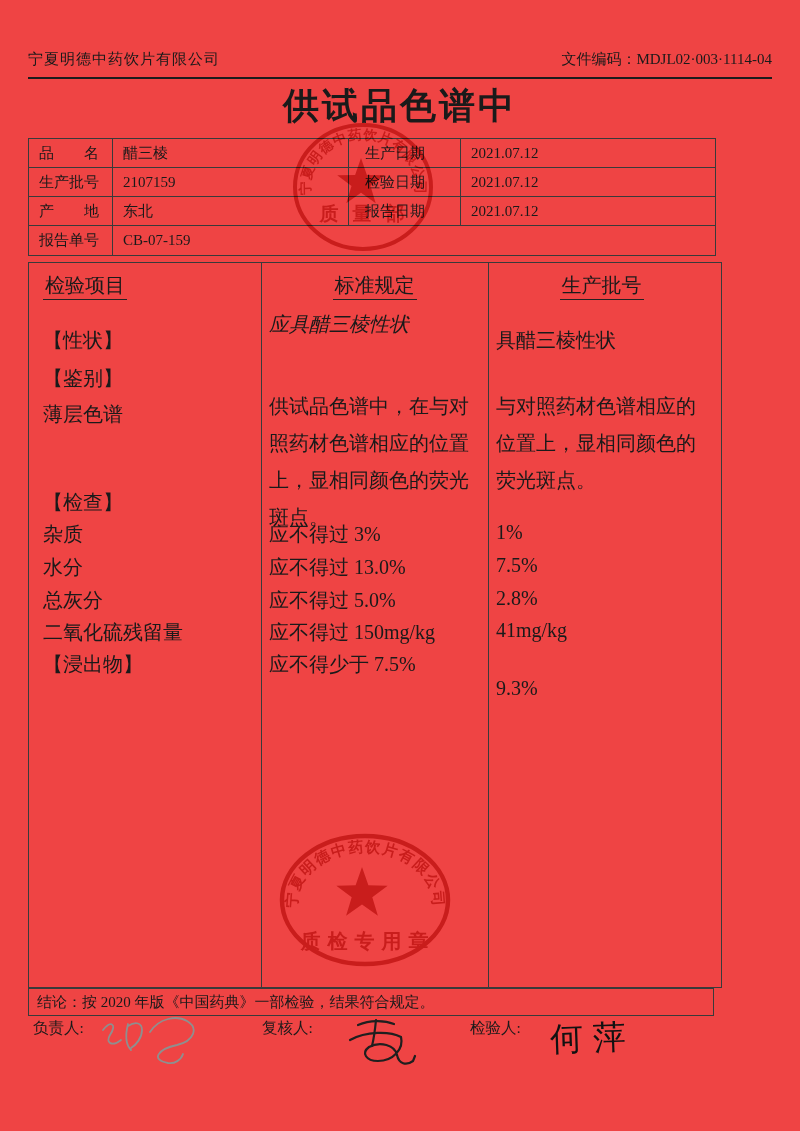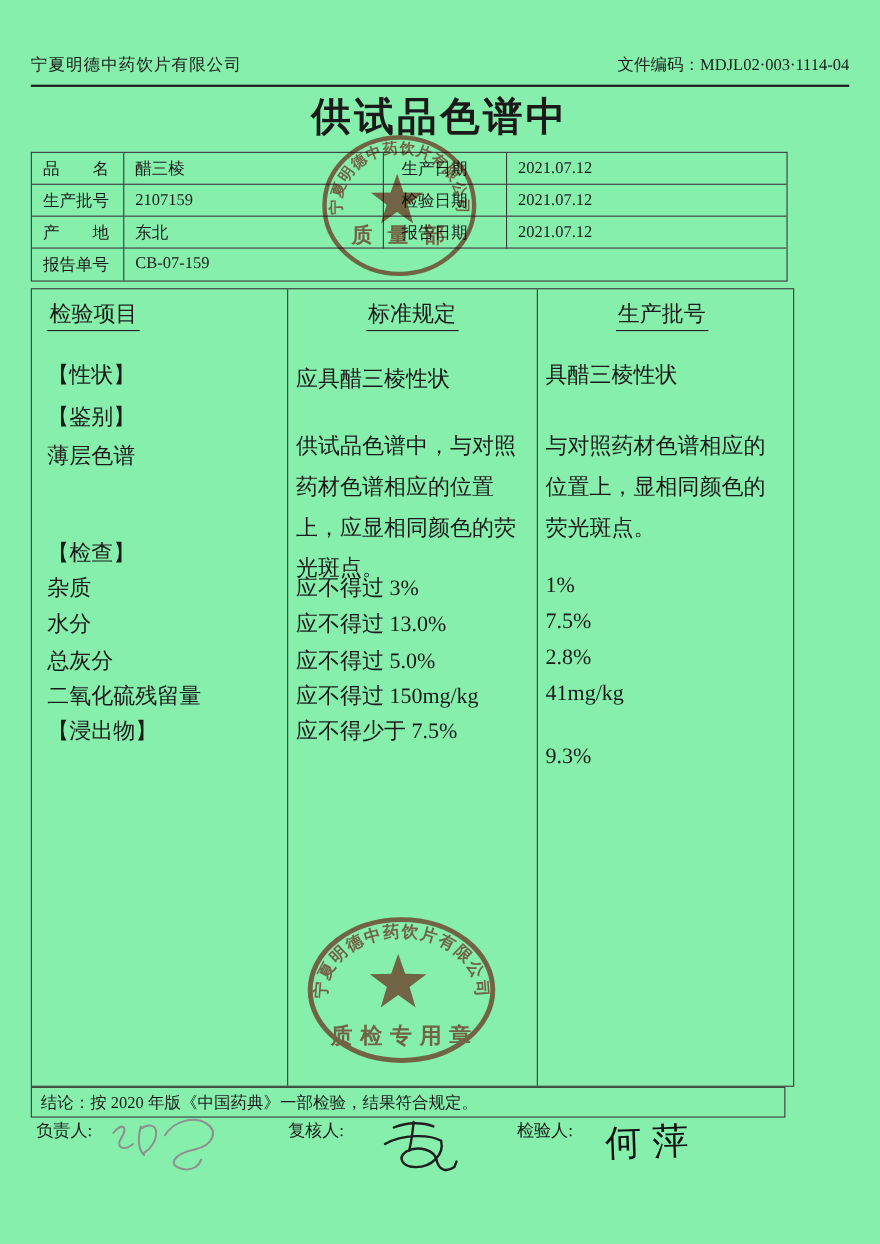--- a/index.html
+++ b/index.html
@@ -1,17 +1,17 @@
 <!DOCTYPE html>
 <html><head>
 <meta charset="utf-8">
 <style>
   html,body{margin:0;padding:0;background:#e8e8e8;}
   .page{
-    position:relative;width:800px;height:1131px;margin:0 auto;background:#86efac;
+    position:relative;width:800px;height:1131px;margin:0 auto;background:#ef4444;
     font-family:"Liberation Serif","DejaVu Serif",serif;color:#1a1a1a;overflow:hidden;
   }
   
   .company{position:absolute;left:28px;top:50px;font-size:15px;letter-spacing:1px;}
   .doccode{position:absolute;right:28px;top:50px;font-size:15px;}
   .header-rule{position:absolute;left:28px;top:77px;width:744px;height:2px;background:#1c1c1c;}
   .title{position:absolute;left:0;top:82px;width:100%;text-align:center;
          font-size:36px;font-weight:700;letter-spacing:3px;}
   
   .info-table{
@@ -92,22 +92,22 @@
     <div class="mt-item" style="left:14px;top:64px;">【性状】</div>
     <div class="mt-item" style="left:14px;top:102px;">【鉴别】</div>
     <div class="mt-item" style="left:14px;top:138px;">薄层色谱</div>
     <div class="mt-item" style="left:14px;top:226px;">【检查】</div>
     <div class="mt-item" style="left:14px;top:258px;">杂质</div>
     <div class="mt-item" style="left:14px;top:291px;">水分</div>
     <div class="mt-item" style="left:14px;top:324px;">总灰分</div>
     <div class="mt-item" style="left:14px;top:356px;">二氧化硫残留量</div>
     <div class="mt-item" style="left:14px;top:388px;">【浸出物】</div>
 
-    <div class="mt-item" style="left:240px;top:68px;">应具醋三棱性状</div>
-    <div class="mt-para" style="left:240px;top:125px;">供试品色谱中，与对照药材色谱相应的位置上，应显相同颜色的荧光斑点。</div>
+    <div class="mt-item" style="left:240px;top:48px;font-style:italic;">应具醋三棱性状</div>
+    <div class="mt-para" style="left:240px;top:125px;">供试品色谱中，在与对照药材色谱相应的位置上，显相同颜色的荧光斑点。</div>
     <div class="mt-item" style="left:240px;top:258px;">应不得过 3%</div>
     <div class="mt-item" style="left:240px;top:291px;">应不得过 13.0%</div>
     <div class="mt-item" style="left:240px;top:324px;">应不得过 5.0%</div>
     <div class="mt-item" style="left:240px;top:356px;">应不得过 150mg/kg</div>
     <div class="mt-item" style="left:240px;top:388px;">应不得少于 7.5%</div>
 
     <div class="mt-item" style="left:467px;top:64px;">具醋三棱性状</div>
     <div class="mt-para" style="left:467px;top:125px;">与对照药材色谱相应的位置上，显相同颜色的荧光斑点。</div>
     <div class="mt-item" style="left:467px;top:258px;">1%</div>
     <div class="mt-item" style="left:467px;top:291px;">7.5%</div>

